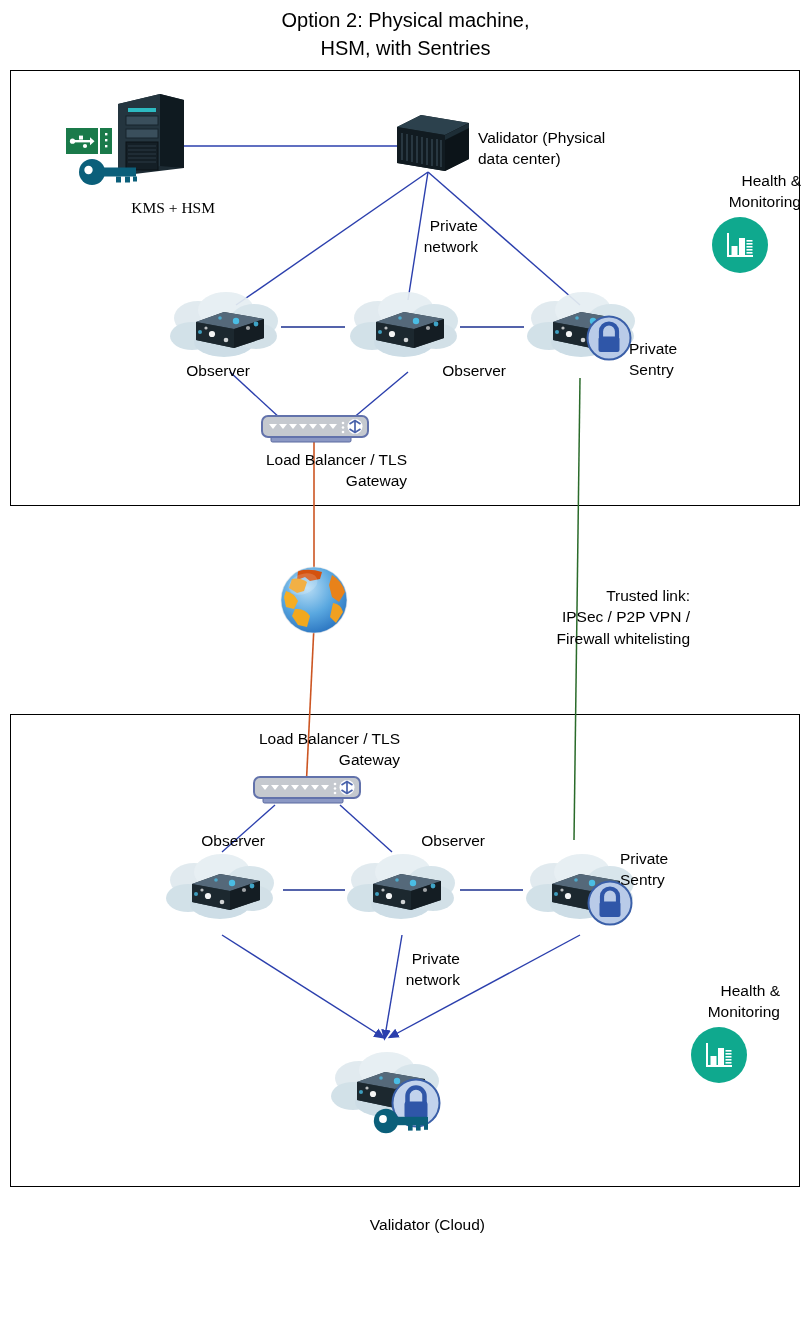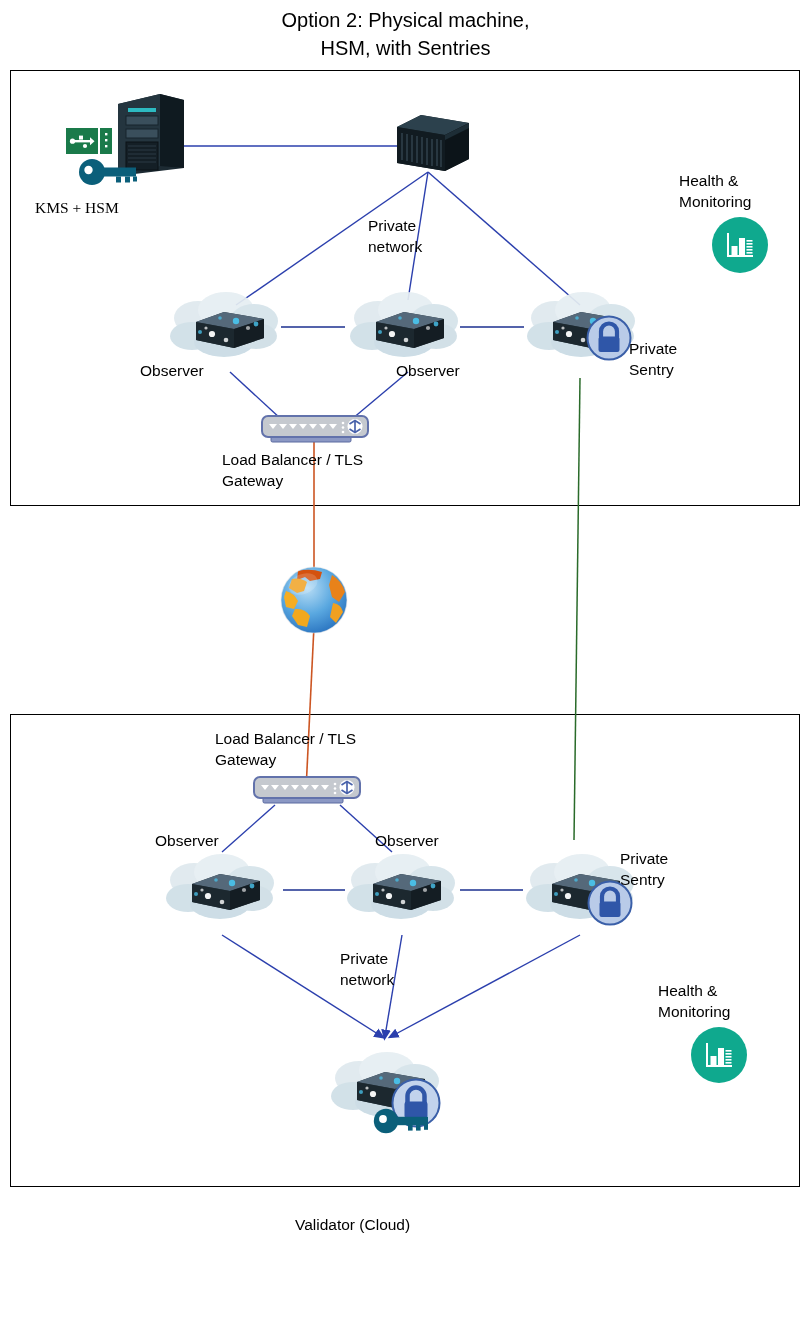--- a/index.html
+++ b/index.html
@@ -27,21 +27,21 @@
     height: 1330px;
     pointer-events: none;
   }
   .node {
     position: absolute;
   }
   .lbl {
     position: absolute;
     font-size: 15.5px;
     line-height: 1.38;
-    text-align: left;
+    text-align: right;
     color: #000;
     white-space: pre-line;
   }
   .title-top {
     position: absolute;
     left: 0;
     top: 6px;
     width: 811px;
     text-align: center;
     font-size: 20px;
@@ -185,20 +185,22 @@
           <line x1="24" y1="23" x2="24" y2="50"></line>
         <line x1="29" y1="24" x2="29" y2="51"></line>
           <line x1="34" y1="25" x2="34" y2="52"></line>
         <line x1="39" y1="26" x2="39" y2="53"></line>
           <line x1="44" y1="26" x2="44" y2="53"></line>
         <line x1="48" y1="27" x2="48" y2="54"></line>
       </g>
       <polygon points="52,22 76,10 76,15 52,27" fill="#1d2d36"></polygon>
     </svg>
   </div>
+  <div class="lbl" style="left:478px; top:127px; width:200px; text-align:left;">Validator (Physical
+data center)</div>
 
   <div class="lbl" style="left:368px; top:215px; width:110px;">Private
 network</div>
 
   <div class="node" style="left:164px; top:288px;">
     <svg width="120" height="80" viewBox="0 0 120 80">
       <g opacity="0.92">
         <ellipse cx="34" cy="30" rx="24" ry="17" fill="#dfe9ee"></ellipse>
         <ellipse cx="62" cy="22" rx="28" ry="18" fill="#e6eef2"></ellipse>
         <ellipse cx="90" cy="33" rx="24" ry="17" fill="#d5e3ea"></ellipse>
@@ -346,20 +348,23 @@
       <path d="M16 14 q8 -2 15 3 l-3 9 -7 2 -8 -5 z" fill="#f0a020"></path>
       <path d="M10 26 q8 2 12 10 l-4 8 -8 -2 -2 -10 z" fill="#f5ad22"></path>
       <path d="M19 44 q10 -1 15 7 l-3 11 -9 -2 -6 -9 z" fill="#f2a81e"></path>
       <path d="M56 10 q10 6 13 17 l-6 10 -7 -5 -3 -12 z" fill="#e8821a"></path>
       <path d="M57 38 q8 1 10 9 l-7 11 -6 -6 z" fill="#f0a020"></path>
       <circle cx="38" cy="35" r="33" fill="none" stroke="#e8e8e8" stroke-width="1.2" opacity="0.5"></circle>
       <ellipse cx="27" cy="19" rx="15" ry="10" fill="#ffffff" opacity="0.17" transform="rotate(-22 27 19)"></ellipse>
     </svg>
   </div>
 
+  <div class="lbl" style="left:490px; top:585px; width:200px;">Trusted link:
+IPSec / P2P VPN /
+Firewall whitelisting</div>
 
   <div class="lbl" style="left:215px; top:728px; width:185px;">Load Balancer / TLS
 Gateway</div>
   <div class="node" style="left:253px; top:775px;">
     <svg width="108" height="30" viewBox="0 0 108 30">
       <rect x="10" y="22" width="80" height="6" rx="1.5" fill="#8b98c4" stroke="#5b6aa0"></rect>
       <rect x="1" y="2" width="106" height="21" rx="6" fill="#c5c9cf" stroke="#6272ab" stroke-width="2"></rect>
       <g fill="#ffffff">
         <path d="M8 10 h8 l-4 5 z"></path>
           <path d="M18 10 h8 l-4 5 z"></path>

